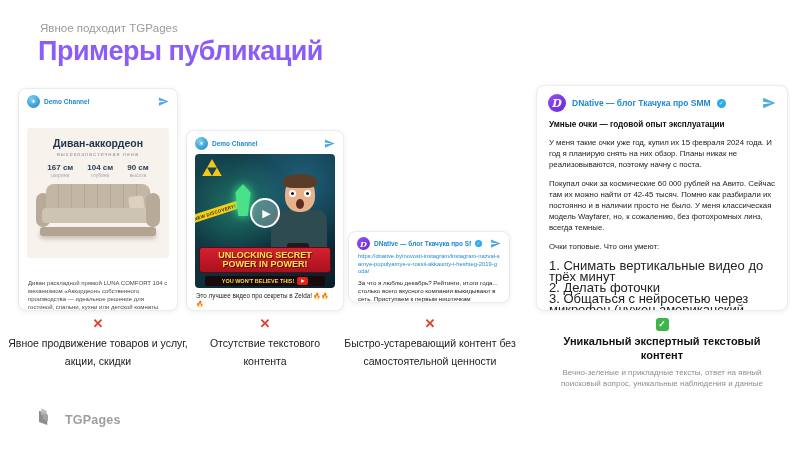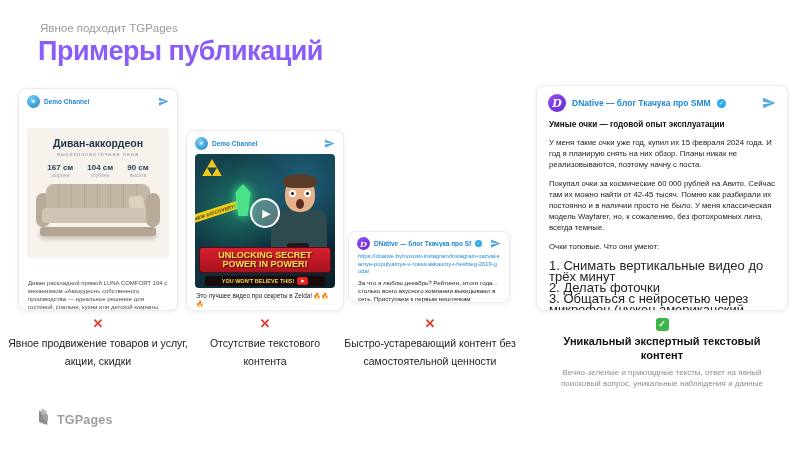--- a/index.html
+++ b/index.html
@@ -108,21 +108,21 @@
   .v-sofa { left:8px;  top:316px; width:180px; }
   .v-zelda { left:190px; top:316px; width:150px; }
   .v-dlink { left:342px; top:316px; width:176px; }
   .v-glasses { left:542px; top:313px; width:240px; }
   .g-check { display:inline-block; width:13px; height:13px; background:#3db54a; border-radius:3px; color:#fff;
              font-size:9px; line-height:13px; font-weight:bold; margin-bottom:4px; }
   .v-title { font-size:11px; line-height:13.5px; font-weight:bold; color:#111; }
   .v-sub { margin-top:6px; font-size:8px; line-height:10.5px; color:#8f8f8f; }
 
   
-  .footer-logo { position:absolute; left:36px; top:408px; display:flex; align-items:center; gap:6px; }
+  .footer-logo { position:absolute; left:36px; top:408px; display:flex; align-items:center; gap:14px; }
   .logo-text { color:#9e9e9e; font-weight:bold; font-size:12.5px; letter-spacing:0.2px; }
 </style>
 </head>
 <body>
 
 <div class="slide">
 
   <div class="eyebrow">Явное подходит TGPages</div>
   <div class="page-title">Примеры публикаций</div>
 

